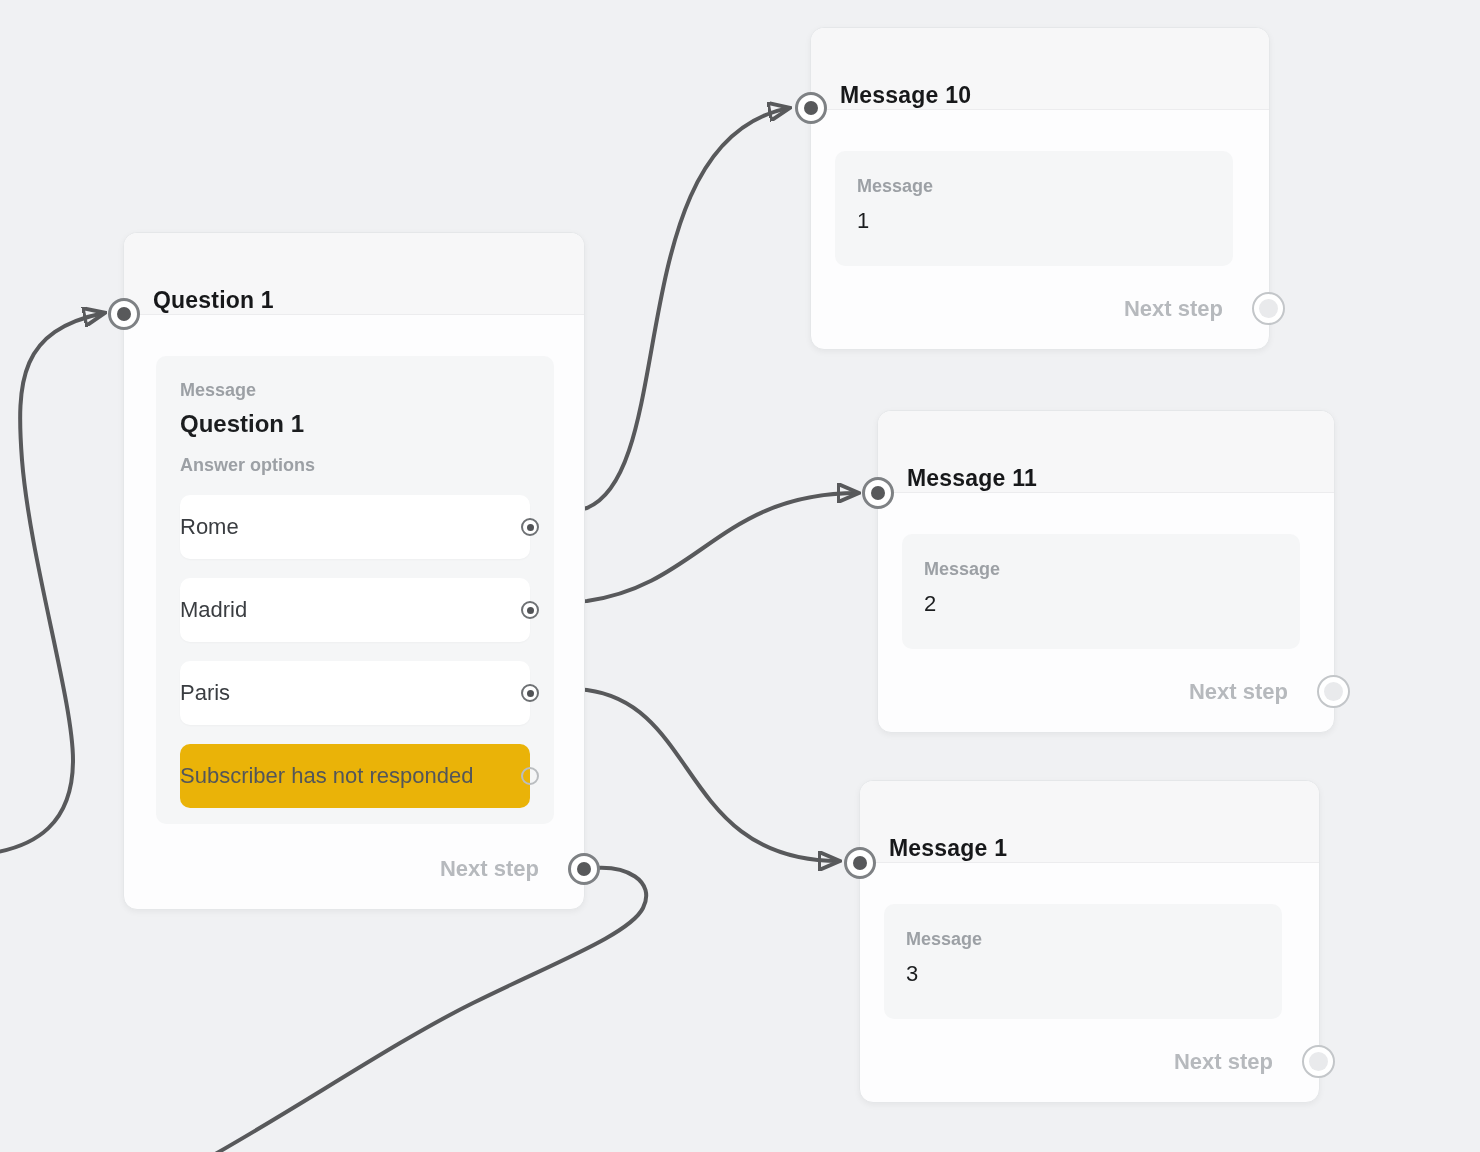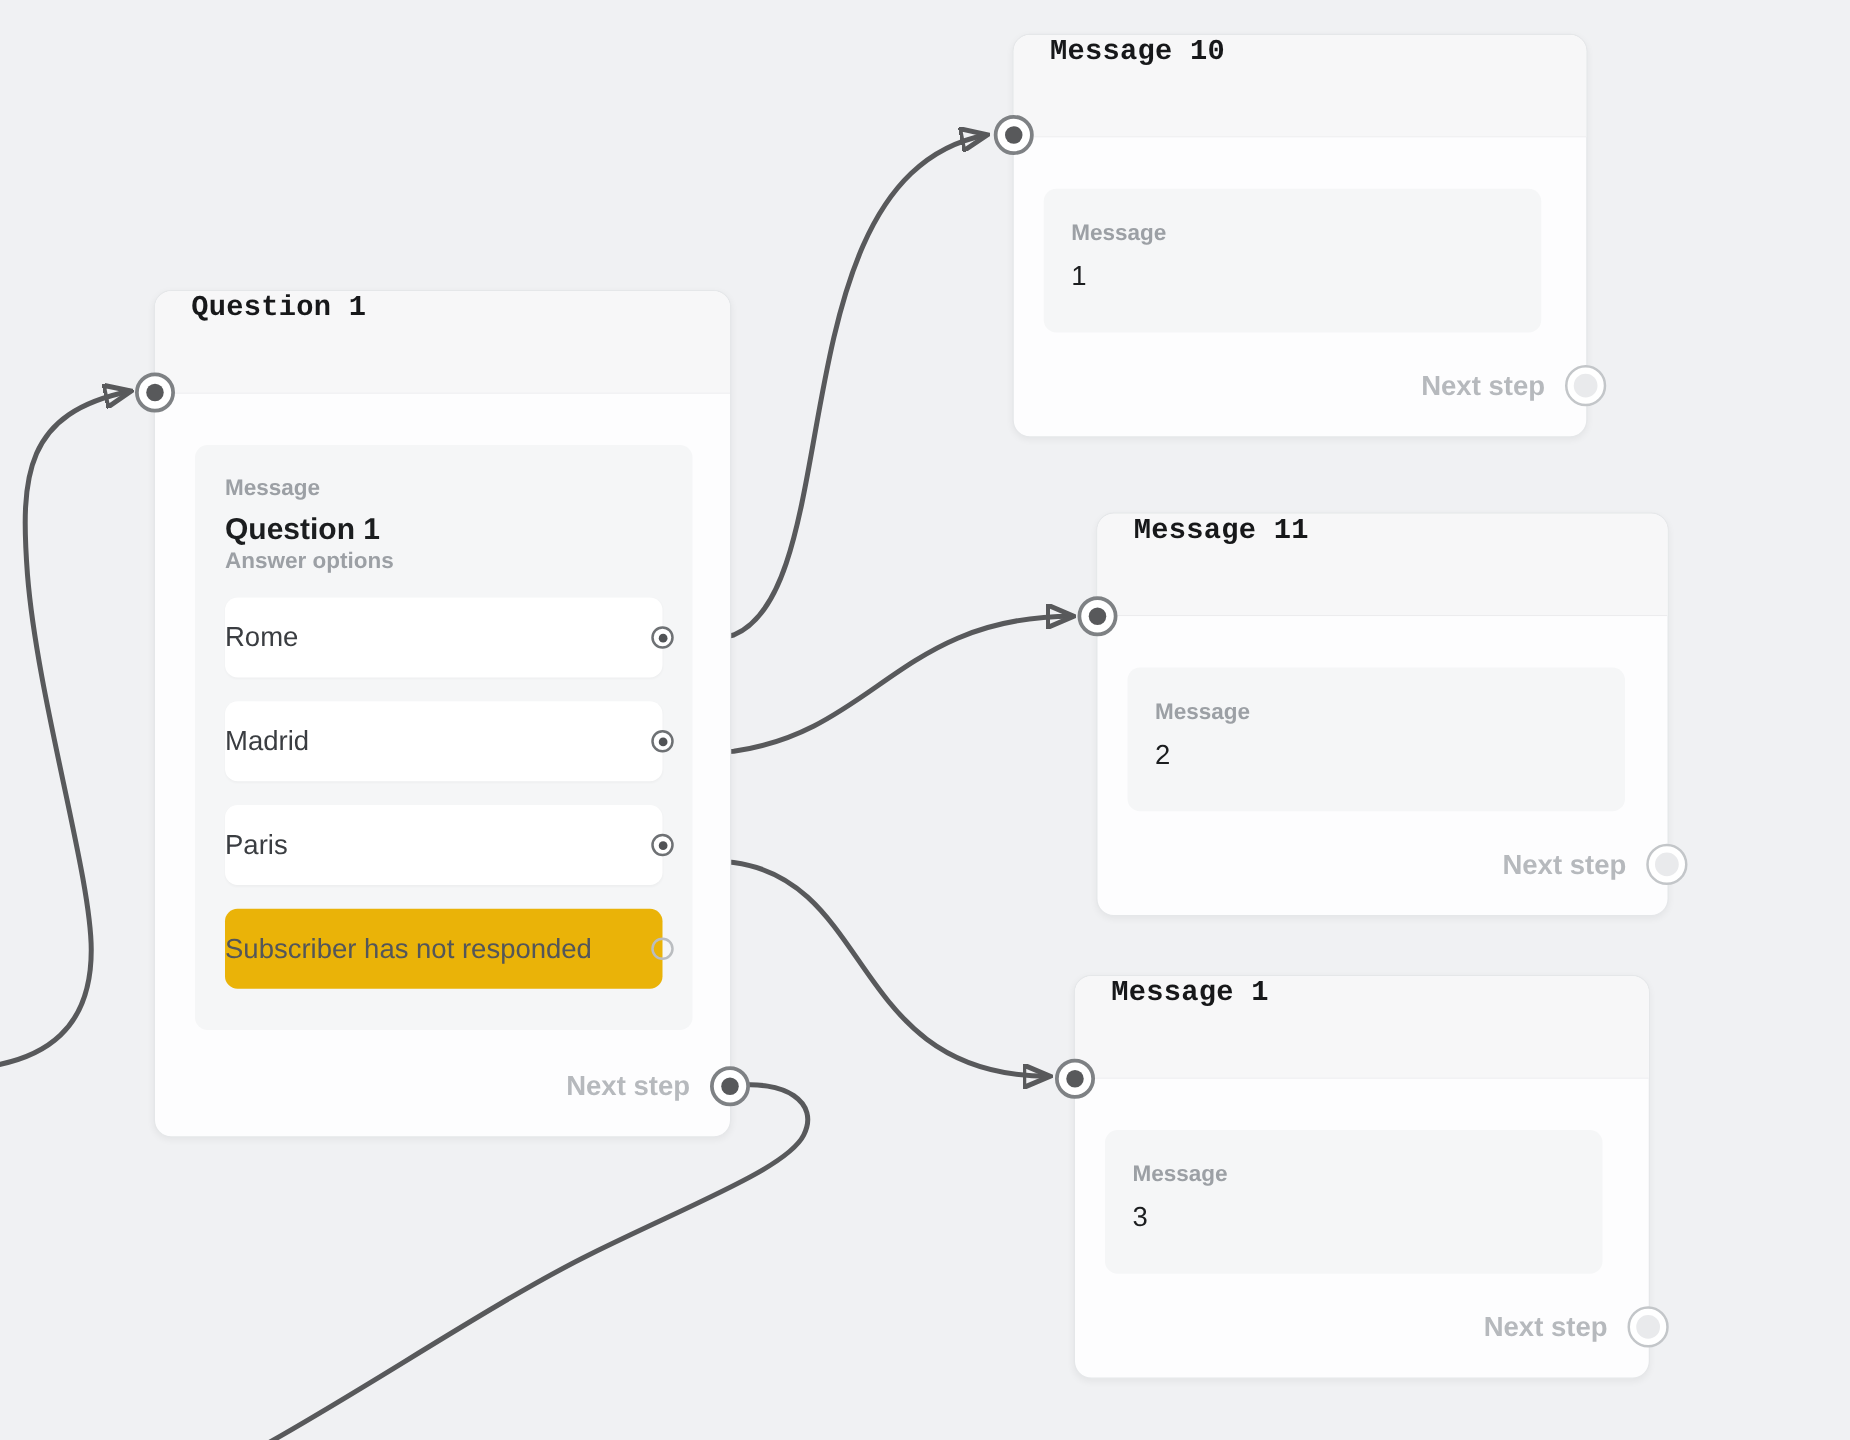--- a/index.html
+++ b/index.html
@@ -23,23 +23,22 @@
     position:absolute; z-index:2;
     background:#fdfdfe;
     border:1px solid #e5e7e9;
     border-radius:14px;
     box-shadow:0 2px 6px rgba(0,0,0,0.05);
   }
   .card-header {
     height:82px; background:#f7f7f8;
     border-bottom:1px solid #ececee;
     border-radius:13px 13px 0 0;
-    display:flex; align-items:flex-start;
+    display:flex; align-items:flex-end;
     padding:0 29px;
-    font-family:Liberation Mono, monospace;
   }
   .card-title {
     font-size:23px; font-weight:700; color:#17181a; letter-spacing:0.2px;
   }
 
   
   .port {
     position:absolute; width:32px; height:32px;
     background:#ffffff; border:3px solid #7e8184; border-radius:50%;
     display:flex; align-items:center; justify-content:center;
@@ -60,21 +59,21 @@
   .panel {
     position:absolute; left:24px; top:123px;
     background:#f5f6f7; border-radius:10px;
   }
   .q-panel { left:32px; width:398px; height:468px; padding:24px 24px; }
   .m-panel { width:398px; height:115px; padding:25px 22px; }
 
   .field-label { font-size:18px; font-weight:700; color:#9ca0a5; }
   .q-panel .field-label { font-weight:700; }
   .question-value { font-size:24px; font-weight:700; color:#1b1d1f; margin-top:9px; }
-  .answer-label { }
+  .answer-label { margin-top:17px; }
   .message-value { font-size:22px; font-weight:400; color:#1b1d1f; margin-top:11px; }
 
   .option {
     position:relative;
     height:64px; margin-top:19px;
     background:#ffffff; border-radius:10px;
     display:flex; align-items:center; justify-content:flex-start;
     font-size:22px; color:#3a3d41;
     box-shadow:0 1px 2px rgba(0,0,0,0.03);
   }
@@ -87,21 +86,21 @@
     background:#ffffff; border:2.5px solid #6e7174;
     display:flex; align-items:center; justify-content:center;
   }
   .radio::after { content:""; width:7px; height:7px; border-radius:50%; background:#515356; }
   .radio--empty { border-color:#babdc0; background:transparent; }
   .radio--empty::after { display:none; }
 
   
   .next-step {
     position:absolute; right:-16px; bottom:24px;
-    display:flex; align-items:center; gap:16px;
+    display:flex; align-items:center; gap:29px;
   }
   .next-step .port, .next-step .port--inactive { position:static; }
   .next-step-label { font-size:22px; font-weight:700; color:#b6b9bd; }
 
   
   #node-question   { left:123px; top:232px; width:462px; height:678px; }
   #node-message10  { left:810px; top:27px;  width:460px; height:323px; }
   #node-message11  { left:877px; top:410px; width:458px; height:323px; }
   #node-message12  { left:859px; top:780px; width:461px; height:323px; }
 

